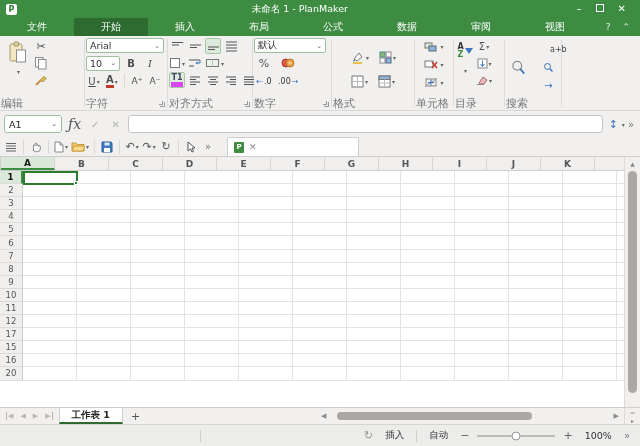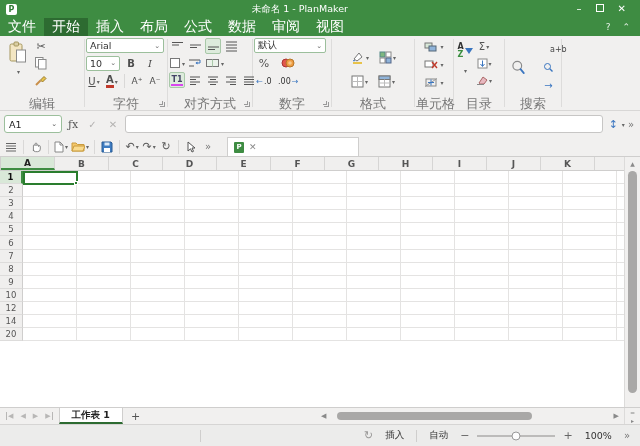--- a/index.html
+++ b/index.html
@@ -9,64 +9,64 @@
   
   .titlebar { position:absolute; left:0; top:0; width:640px; height:18px; background:#3e8c42; display:flex; align-items:center; padding:0 6px; color:#fff; }
   .appicon { width:11px; height:11px; background:#fff; border-radius:2px; color:#2f7a33; font-weight:bold; font-size:8px; display:flex; align-items:center; justify-content:center; margin-right:6px; }
   .wtitle { font-size:9.5px; flex:1;text-align:center; }
   .wbtns { display:flex; gap:14px; align-items:center; padding-right:8px; }
   .wbtn { color:#fff; font-size:10px; line-height:10px; cursor:default; }
   .maxglyph { width:8px; height:8px; border:1px solid #fff; display:inline-block; }
 
   
   .menubar { position:absolute; left:0; top:18px; width:640px; height:18px; background:#3e8c42; display:flex; align-items:stretch; color:#fff; }
-  .mi { padding:0 8px; display:flex; align-items:center; font-size:14px; }
+  .mi { padding:0 27px; display:flex; align-items:center; font-size:10px; }
   .mi.active { background:#2d6b31; }
   .menu-right { margin-left:auto; display:flex; gap:12px; align-items:center; padding-right:10px; color:#eaf3ea; font-size:9px; }
 
   
   .ribbon { position:absolute; left:0; top:36px; width:640px; height:75px; background:#f1f0ef; border-bottom:1px solid #d8d7d6; display:flex; }
   .rgroup { display:flex; flex-direction:column; position:relative; padding:2px 1px 0 1px; }
   .rdiv { width:1px; background:#dddcdb; margin:3px 0; }
   .rcontent { flex:1; display:flex; align-items:flex-start; }
-  .rlabel { height:13px; text-align:center; font-size:13px; color:#777; line-height:13px; white-space:nowrap; }
+  .rlabel { height:13px; text-align:left; font-size:11px; color:#777; line-height:13px; white-space:nowrap; }
   .launcher { position:absolute; right:2px; bottom:3px; width:5px; height:5px; border-right:1px solid #999; border-bottom:1px solid #999; }
   .launcher:after { content:""; position:absolute; right:1px; bottom:1px; width:3px; height:3px; border-right:1px solid #999; border-bottom:1px solid #999; transform:rotate(0deg); }
   .icbtn { display:flex; align-items:center; justify-content:center; min-width:16px; height:16px; border-radius:2px; color:#4d4d4d; }
   .icbtn.active { background:#ddebdc; border:1px solid #a8c8a8; }
   .dd { font-size:6px; color:#666; margin-left:1px; }
   .combo { background:#fff; border:1px solid #9cbf9c; border-radius:2px; height:15px; display:flex; align-items:center; padding:0 3px; font-size:9.5px; color:#333; }
   .combo .chev { margin-left:auto; font-size:7px; color:#666; }
   .col { display:flex; flex-direction:column; }
   .row { display:flex; align-items:center; }
   .glyph { font-size:11px; color:#555; }
 
   
   .tbold { font-weight:bold; font-size:10px; }
   .tital { font-style:italic; font-size:10px; font-family:"DejaVu Serif",serif; }
   .tund { text-decoration:underline; font-size:10px; }
   .fontA { font-size:10px; font-weight:bold; border-bottom:3px solid #c0392b; line-height:10px; }
   .smallA { font-size:9px; }
 
   
   svg.lic { display:block; }
-  .t1txt { font-size:8px; font-weight:bold; color:#446; border-bottom:2px solid #d946ef; line-height:9px; }
+  .t1txt { font-size:8px; font-weight:bold; color:#446; border-bottom:5px solid #d946ef; line-height:9px; }
 
   .dec { font-size:8px; color:#333; display:flex; align-items:center; gap:1px; }
   .dec .ba { color:#3b76c0; font-size:8px; }
 
   .azwrap { display:flex; flex-direction:column; line-height:8px; font-size:8px; font-weight:bold; }
   .azwrap .a { color:#333; } .azwrap .z { color:#3a8e3f; }
   .funnel { width:0; height:0; border-left:4px solid transparent; border-right:4px solid transparent; border-top:6px solid #3b76c0; margin-left:1px; }
 
   
   .fbar { position:absolute; left:0; top:111px; width:640px; height:26px; background:#f1f0ef; display:flex; align-items:center; padding:0 4px; gap:4px; }
   .namebox { width:58px; height:18px; background:#fff; border:1px solid #9cbf9c; border-radius:3px; display:flex; align-items:center; padding:0 4px; font-size:9.5px; color:#222; }
   .namebox .chev { margin-left:auto; font-size:7px; color:#555; }
-  .fxi { font-family:"DejaVu Serif",serif; font-size:11px; color:#555; padding:0 2px; }
+  .fxi { font-style:italic; font-family:"DejaVu Serif",serif; font-size:14px; color:#555; padding:0 2px; }
   .fgray { color:#b3b2b1; font-size:10px; padding:0 4px; }
   .finput { flex:1; height:18px; background:#fff; border:1px solid #c7c6c5; border-radius:3px; padding:0 4px; font-size:10px; color:#222; }
   .fright { display:flex; align-items:center; gap:3px; padding:0 2px; }
   .updown { color:#3b76c0; font-size:11px; }
   .ovf { color:#777; font-size:10px; }
 
   
   .qbar { position:absolute; left:0; top:137px; width:640px; height:20px; background:#f1f0ef; border-bottom:1px solid #cfcecd; display:flex; align-items:stretch; }
   .qicons { display:flex; align-items:center; gap:3px; padding:0 4px; }
   .qdiv { width:1px; height:14px; background:#d9d8d7; margin:0 2px; align-self:center; }
@@ -734,36 +734,81 @@
         <div class="cell"></div>
         <div class="cell"></div>
         <div class="cell"></div>
         <div class="cell"></div>
         <div class="cell"></div>
         <div class="cell"></div>
         <div class="cell"></div>
         <div class="cell part"></div>
       </div>
       <div class="grow">
+        <div class="rowh">11</div>
+        <div class="cell"></div>
+        <div class="cell"></div>
+        <div class="cell"></div>
+        <div class="cell"></div>
+        <div class="cell"></div>
+        <div class="cell"></div>
+        <div class="cell"></div>
+        <div class="cell"></div>
+        <div class="cell"></div>
+        <div class="cell"></div>
+        <div class="cell"></div>
+        <div class="cell part"></div>
+      </div>
+      <div class="grow">
         <div class="rowh">12</div>
         <div class="cell"></div>
         <div class="cell"></div>
         <div class="cell"></div>
         <div class="cell"></div>
         <div class="cell"></div>
         <div class="cell"></div>
         <div class="cell"></div>
         <div class="cell"></div>
         <div class="cell"></div>
         <div class="cell"></div>
         <div class="cell"></div>
         <div class="cell part"></div>
       </div>
       <div class="grow">
-        <div class="rowh">14</div>
+        <div class="rowh">17</div>
+        <div class="cell"></div>
+        <div class="cell"></div>
+        <div class="cell"></div>
+        <div class="cell"></div>
+        <div class="cell"></div>
+        <div class="cell"></div>
+        <div class="cell"></div>
+        <div class="cell"></div>
+        <div class="cell"></div>
+        <div class="cell"></div>
+        <div class="cell"></div>
+        <div class="cell part"></div>
+      </div>
+      <div class="grow">
+        <div class="rowh">15</div>
+        <div class="cell"></div>
+        <div class="cell"></div>
+        <div class="cell"></div>
+        <div class="cell"></div>
+        <div class="cell"></div>
+        <div class="cell"></div>
+        <div class="cell"></div>
+        <div class="cell"></div>
+        <div class="cell"></div>
+        <div class="cell"></div>
+        <div class="cell"></div>
+        <div class="cell part"></div>
+      </div>
+      <div class="grow">
+        <div class="rowh">16</div>
         <div class="cell"></div>
         <div class="cell"></div>
         <div class="cell"></div>
         <div class="cell"></div>
         <div class="cell"></div>
         <div class="cell"></div>
         <div class="cell"></div>
         <div class="cell"></div>
         <div class="cell"></div>
         <div class="cell"></div>

